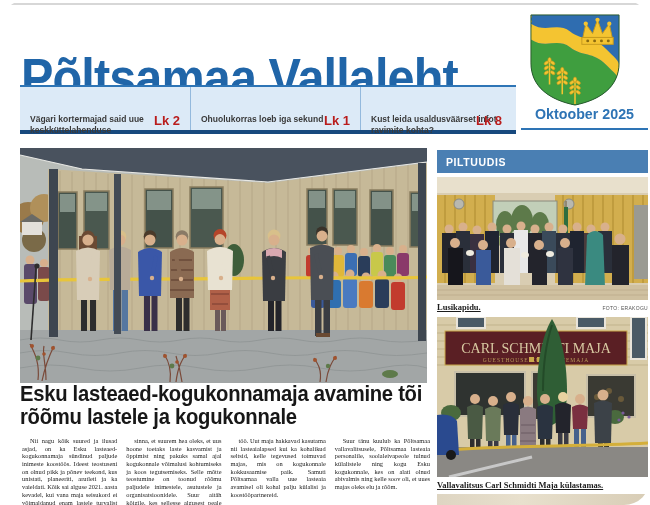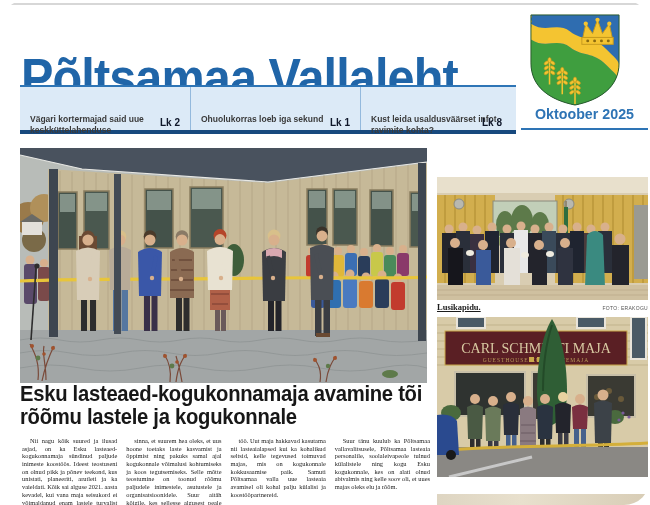--- a/index.html
+++ b/index.html
@@ -19,21 +19,21 @@
     font-weight:bold;color:#2e74b5;transform:scaleX(.95);transform-origin:center;}
   .date-rule{top:128px;left:521px;width:127px;height:2px;background:#2e74b5;}
 
   
   .teasers{top:85px;left:20px;width:496px;height:43px;background:#dceaf7;
     border-top:2px solid #2e75b6;border-bottom:4px solid #17497e;display:flex;box-sizing:content-box;}
   .teaser{position:relative;height:100%;box-sizing:border-box;padding:5px 8px 3px 10px;}
   .teaser + .teaser{border-left:1px solid #93b9dd;}
   .t1{width:170px;} .t2{width:170px;text-align:left;} .t3{width:152px;}
   .teaser-text{font-size:8.5px;line-height:1.3;color:#3a3a3a;font-weight:bold;margin-top:22px;}
-  .teaser-page{position:absolute;right:10px;bottom:2px;font-size:10px;font-weight:bold;color:#0f172a;}
+  .teaser-page{position:absolute;right:10px;bottom:2px;font-size:13px;font-weight:bold;color:#b91c1c;}
 
   
   .main-photo{top:148px;left:20px;width:407px;height:235px;}
   .headline{top:382px;left:20px;width:448px;margin:0;font-size:22px;line-height:1.06;
     font-weight:bold;color:#171717;letter-spacing:-.3px;transform:scaleX(.92);
     transform-origin:left top;}
   .body-cols{top:437px;left:22px;width:408px;height:68px;overflow:hidden;display:flex;gap:9px;}
   .bcol{flex:1;font-family:"Liberation Serif",serif;font-size:6.4px;line-height:1.2;
     text-align:justify;color:#222;text-indent:8px;}
 
@@ -356,20 +356,21 @@
 
   <h2 class="abs headline">Esku lasteaed-kogukonnamaja avamine tõi rõõmu lastele ja kogukonnale</h2>
 
   <div class="abs body-cols">
     <div class="bcol">Nii nagu kõik suured ja ilusad asjad, on ka Esku lasteaed-kogukonnamaja sündinud paljude inimeste koostöös. Ideest teostuseni on olnud pikk ja põnev teekond, kus unistati, planeeriti, arutleti ja ka vaieldati. Kõik sai alguse 2021. aasta kevadel, kui vana maja seisukord ei võimaldanud enam lastele turvalist ja nüüdisaegset õpikeskkonda pakkuda.</div>
     <div class="bcol">sinna, et suurem hea oleks, et uus hoone toetaks laste kasvamist ja õppimist ning pakuks samal ajal kogukonnale võimalusi kohtumiseks ja koos tegutsemiseks. Selle mõtte teostumine on toonud rõõmu paljudele inimestele, asutustele ja organisatsioonidele. Suur aitäh kõigile, kes sellesse algusest peale uskusid.</div>
     <div class="bcol">töö. Uut maja hakkavad kasutama nii lasteaialapsed kui ka kohalikud seltsid, kelle tegevused toimuvad majas, mis on kogukonnale kokkusaamise paik. Samuti Põltsamaa valla uue lasteaia avamisel oli kohal palju külalisi ja koostööpartnereid.</div>
     <div class="bcol">Suur tänu kuulub ka Põltsamaa vallavalitsusele, Põltsamaa lasteaia personalile, soolaleivapeole tulnud külalistele ning kogu Esku kogukonnale, kes on alati olnud abivalmis ning kelle soov oli, et uues majas oleks elu ja rõõm.</div>
   </div>
 
+  <div class="abs side-bar-header">PILTUUDIS</div>
 
   <div class="abs side-photo1">
     <svg width="211" height="123" viewBox="0 0 211 123">
       <rect width="211" height="123" fill="#d9cdb2"></rect>
       <rect width="211" height="16" fill="#e8e0cc"></rect>
 
       <rect x="0" y="18" width="58" height="88" fill="#d2ae4e"></rect>
       <rect x="118" y="18" width="93" height="88" fill="#d2ae4e"></rect>
       <g stroke="#b38f34" stroke-width="1.4" opacity=".8">
         <path d="M8,18 V106 M18,18 V106 M28,18 V106 M38,18 V106 M48,18 V106"></path>
@@ -541,16 +542,19 @@
 
       <rect x="0" y="130" width="211" height="30" fill="#8a8884"></rect>
       <path d="M0,134 C60,128 140,130 211,126" stroke="#d4af3a" stroke-width="3" fill="none"></path>
       <path d="M12,160 L95,140" stroke="#c8c8c8" stroke-width="3"></path>
 
       <path d="M0,98 Q14,96 20,104 L22,138 H0 Z" fill="#2a4a8f"></path>
         <circle cx="14" cy="138" r="5" fill="#1a1a1a"></circle>
     </svg>
   </div>
 
+  <div class="abs caption-row caption2">
+    <span class="caption">Vallavalitsus Carl Schmidti Maja külastamas.</span>
+  </div>
 
   <div class="abs side-photo3"></div>
 
 </div>
 
 </body></html>

